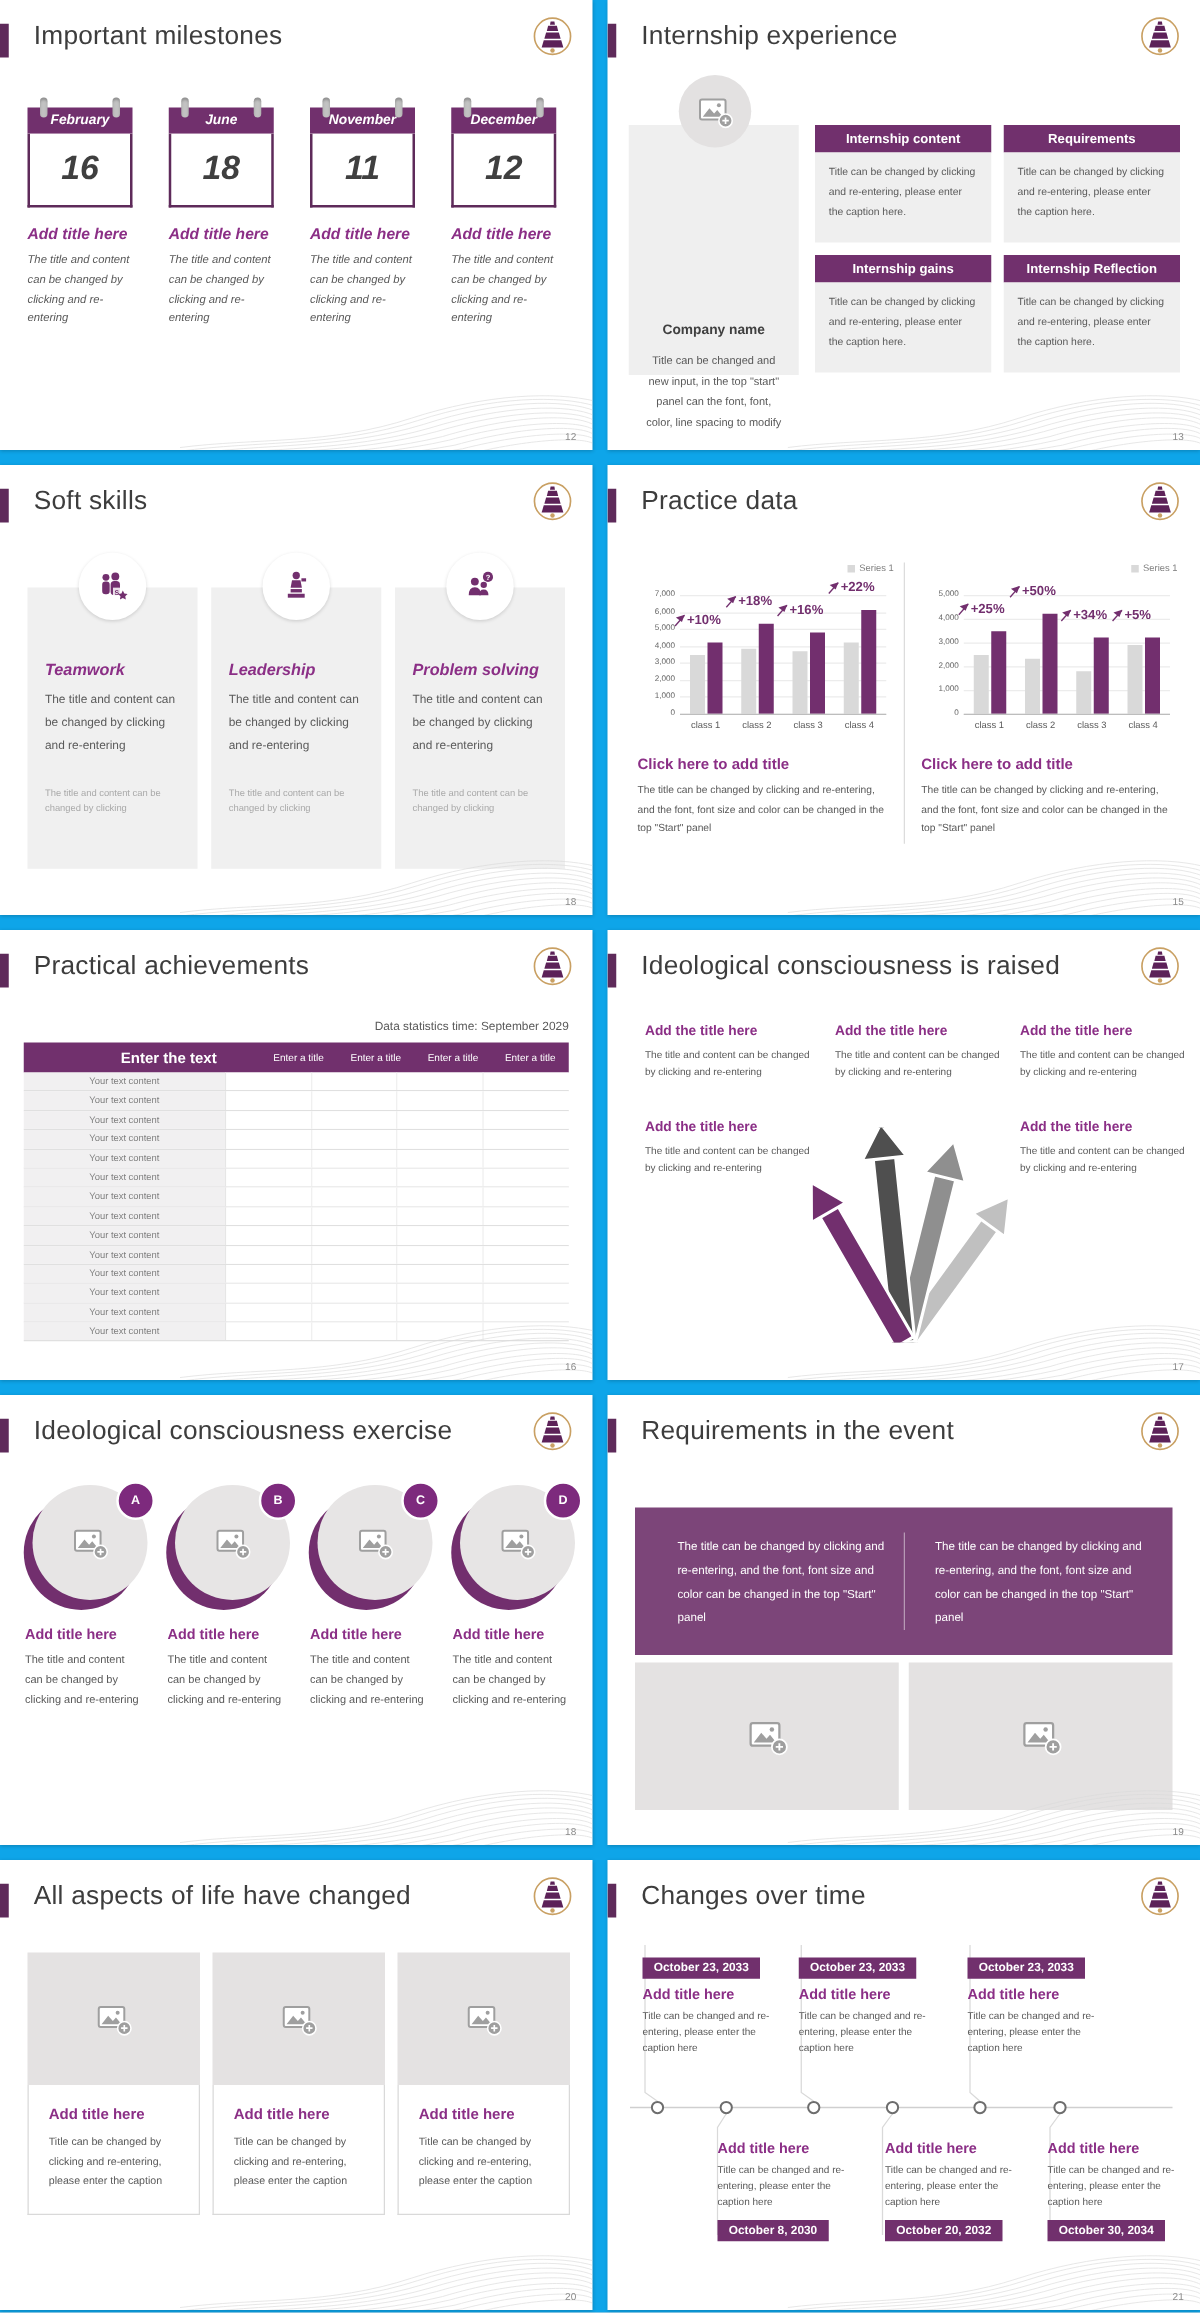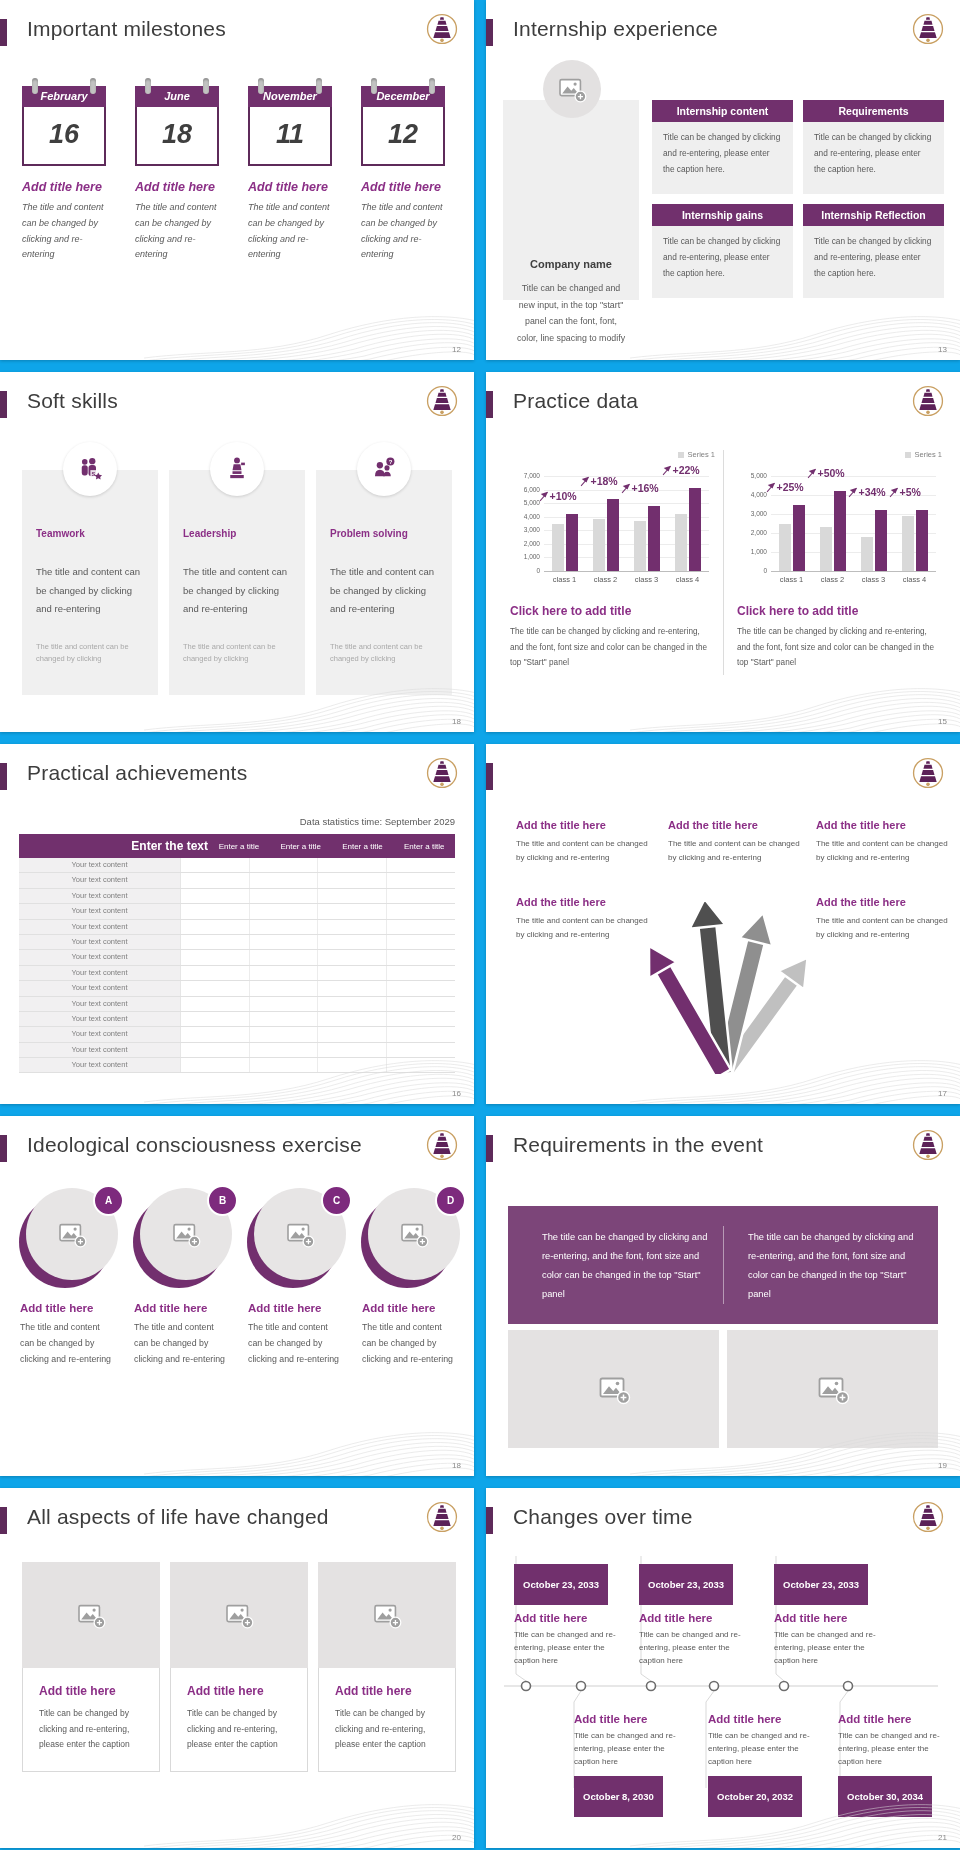--- a/index.html
+++ b/index.html
@@ -29,21 +29,21 @@
   .company-name{position:absolute;left:0;top:158px;width:100%;text-align:center;font-size:11px;font-weight:bold;color:#404040;}
   .company-cap{position:absolute;left:12px;top:180px;width:112px;font-size:8.8px;color:#595959;line-height:1.9;text-align:center;}
   .panel-grid{position:absolute;left:166px;top:100px;width:292px;display:grid;grid-template-columns:141px 141px;gap:10px;}
   .panel-head{height:22px;background:#71306d;color:#fff;font-size:10.5px;font-weight:bold;text-align:center;line-height:22px;}
   .panel-body{height:72px;background:#efefef;font-size:8.3px;color:#595959;line-height:1.95;padding:7px 11px 0;box-sizing:border-box;text-align:left;}
   
   .skill-row{position:absolute;left:22px;top:70px;display:flex;gap:11px;}
   .skill-item{width:136px;position:relative;padding-top:28px;}
   .skill-panel{background:#f0f0f0;height:225px;padding:58px 14px 0;box-sizing:border-box;}
   .skill-circle{position:absolute;top:0;left:41px;width:54px;height:54px;border-radius:50%;background:#fff;box-shadow:0 1px 3px rgba(0,0,0,.15);display:flex;align-items:center;justify-content:center;z-index:2;}
-  .skill-title{font-size:10px;font-weight:bold;color:#8b2f86;margin-bottom:24px;}
+  .skill-title{font-size:13px;font-weight:bold;color:#8b2f86;margin-bottom:8px;font-style:italic;}
   .skill-body{font-size:9.5px;color:#595959;line-height:1.95;}
   .skill-foot{margin-top:22px;font-size:7.5px;color:#a9a9a9;line-height:1.6;}
   
   .chart{position:absolute;width:205px;height:135px;}
   .chart.c0{left:24px;top:80px}.chart.c1{left:251px;top:80px}
   .vdiv{position:absolute;left:237px;top:78px;width:1px;height:225px;background:#dcdcdc;}
   .lg{position:absolute;top:-2px;right:0;font-size:7.5px;color:#7f7f7f;display:flex;align-items:center;gap:3px;}
   .lg i{width:6px;height:6px;background:#c9c9c9;display:inline-block;}
   .gl{position:absolute;left:34px;right:6px;height:1px;background:#ececec;}
   .yt{position:absolute;left:0;width:30px;text-align:right;font-size:6.5px;color:#666;}
@@ -53,21 +53,21 @@
   .xt{position:absolute;top:123px;width:40px;text-align:center;font-size:7.5px;color:#595959;}
   .axis{position:absolute;left:34px;right:6px;top:119px;height:1px;background:#bdbdbd;}
   .chart-cap{position:absolute;width:205px;}
   .chart-cap.c0{left:24px;top:232px}.chart-cap.c1{left:251px;top:232px}
   .cap-title{font-size:12px;font-weight:bold;color:#8b2f86;margin-bottom:6px;}
   .cap-body{font-size:8.2px;color:#595959;line-height:1.9;}
   
   .stats-note{position:absolute;right:19px;top:72px;font-size:9.5px;color:#595959;}
   .ptable{position:absolute;left:19px;top:90px;width:436px;border-collapse:collapse;}
   .thead{display:flex;background:#71306d;color:#fff;height:24px;align-items:center;}
-  .th1{width:162px;font-size:12px;font-weight:bold;text-align:right;margin-left:43px;}
+  .th1{width:162px;font-size:12px;font-weight:bold;text-align:center;margin-left:43px;}
   .th{width:68.5px;font-size:8px;text-align:center;}
   .trow{display:flex;height:14.4px;border-bottom:1px solid #e0e0e0;align-items:flex-start;}
   .tc1{width:162px;background:#f1f0f1;font-size:7.5px;color:#7f7f7f;text-align:center;height:100%;line-height:14.4px;border-right:1px solid #e6e6e6;box-sizing:border-box;}
   .tc{width:68.5px;height:100%;border-right:1px solid #ececec;box-sizing:border-box;background:#fff;}
   .tc:last-child{border-right:none;}
   
   .rb{position:absolute;width:138px;}
   .rb-title{font-size:11px;font-weight:bold;color:#8b2f86;margin-bottom:6px;}
   .rb-body{font-size:8px;color:#595959;line-height:1.8;}
   .rb.p1{left:30px;top:75px}.rb.p2{left:182px;top:75px}.rb.p3{left:330px;top:75px}
@@ -95,21 +95,21 @@
   .card{width:138px;}
   .card-img{height:106px;background:#e4e2e2;display:flex;align-items:center;justify-content:center;}
   .card-body{border:1px solid #d9d9d9;border-top:none;background:#fff;padding:16px 16px 18px;box-sizing:border-box;}
   .card-title{font-size:12px;font-weight:bold;color:#8b2f86;margin-bottom:8px;}
   .card-cap{font-size:8.5px;color:#595959;line-height:1.85;}
   
   .tl-svg{position:absolute;left:0;top:60px;width:474px;height:260px;}
   .tl-block{position:absolute;width:120px;}
   .tl-block.t1{left:28px;top:76px}.tl-block.t2{left:153px;top:76px}.tl-block.t3{left:288px;top:76px}
   .tl-block.b1{left:88px;top:225px}.tl-block.b2{left:222px;top:225px}.tl-block.b3{left:352px;top:225px}
-  .tl-badge{display:inline-block;background:#71306d;color:#fff;font-size:9.5px;font-weight:bold;padding:15px 9px;margin-bottom:7px;}
+  .tl-badge{display:inline-block;background:#71306d;color:#fff;font-size:9.5px;font-weight:bold;padding:3px 9px;margin-bottom:7px;}
   .tl-title{font-size:11.5px;font-weight:bold;color:#8b2f86;margin-bottom:5px;}
   .tl-cap{font-size:8px;color:#595959;line-height:1.6;width:112px;}
   .tl-block .tl-badge.bottom{margin:8px 0 0;}
 </style>
 </head>
 <body>
 
 <svg width="0" height="0" style="position:absolute">
   <defs>
     <symbol id="sym-bell" viewBox="0 0 36 36">
@@ -571,20 +571,21 @@
           </div>
     </div>
     <svg class="waves">
           <use href="#sym-waves"></use>
         </svg>
     <div class="page">16</div>
   </section>
 
   <section class="slide">
     <div class="tbar"></div>
+    <div class="stitle">Ideological consciousness is raised</div>
     <svg class="bell">
           <use href="#sym-bell"></use>
         </svg>
     <svg class="arrow-art">
           <use href="#sym-arrows"></use>
         </svg>
     <div class="rb p1">
       <div class="rb-title">Add the title here</div>
       <div class="rb-body">The title and content can be changed by clicking and re-entering</div>
     </div>

